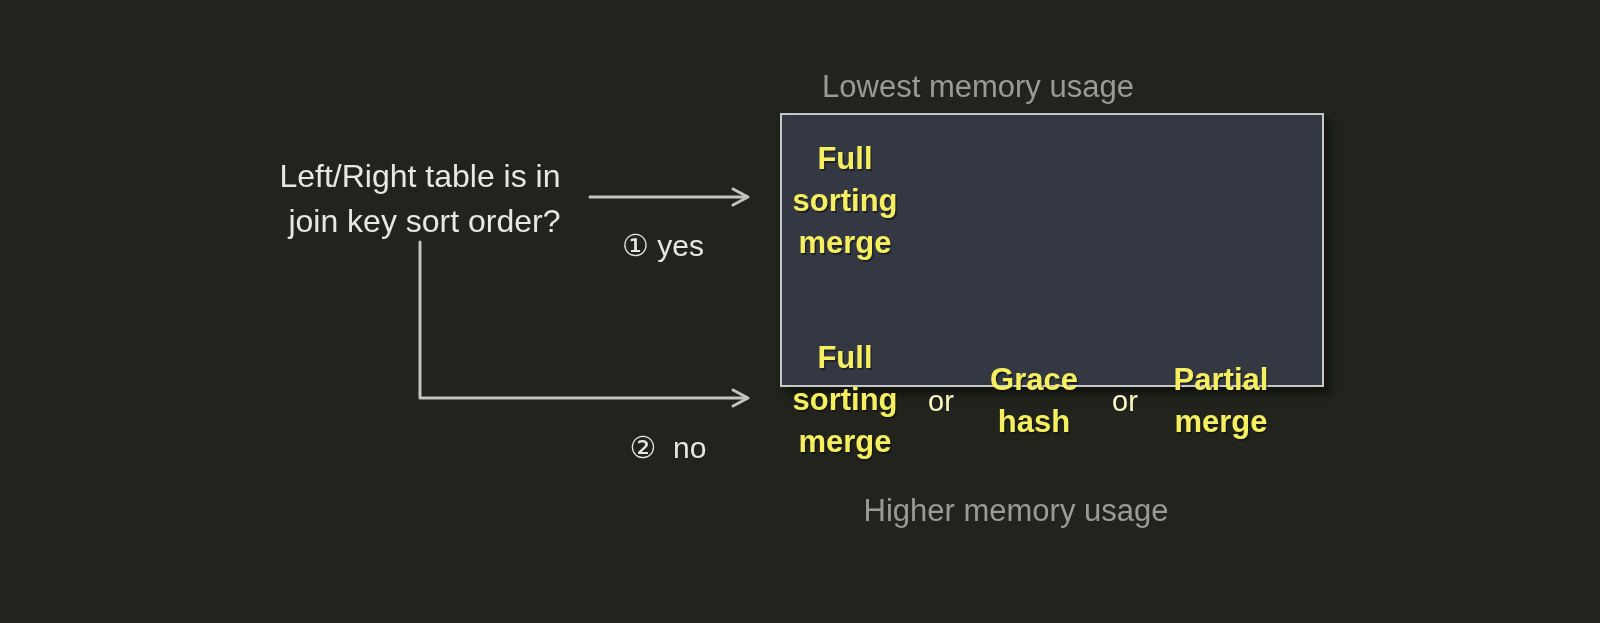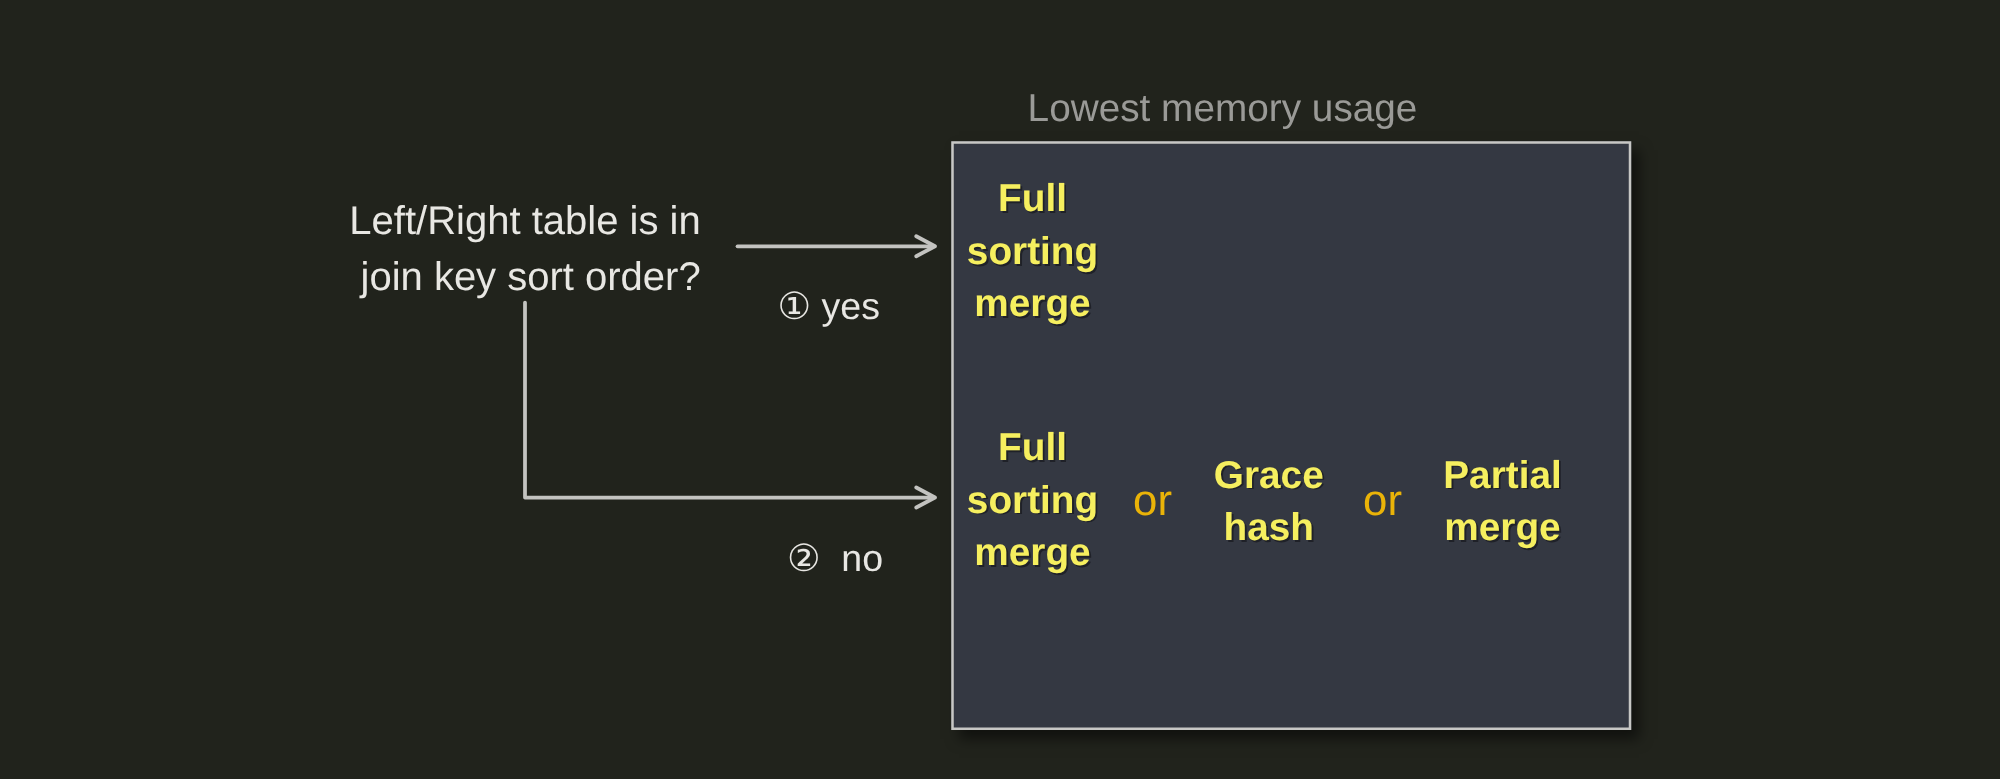--- a/index.html
+++ b/index.html
@@ -48,24 +48,24 @@
     position: absolute;
     transform: translate(-50%, -50%);
     color: var(--caption_text, #9a9a97);
     font-size: 31px;
     white-space: pre;
   }
   .caption.top    { left: 978px; top: 87px; }
   .caption.bottom { left: 1016px; top: 511px; }
   .algo-box {
     position: absolute;
-    left: 761px;
+    left: 780px;
     top: 113px;
     width: 544px;
-    height: 471px;
+    height: 274px;
     box-sizing: border-box;
     background: var(--box_fill, #343842);
     border: 2px solid var(--box_border, #c7c7c5);
     box-shadow: 6px 7px 10px rgba(0,0,0,0.5);
     text-decoration: underline;
   }
   .algo {
     position: absolute;
     transform: translateX(-50%);
     color: var(--algorithm_text, #f6ef5f);
@@ -76,22 +76,22 @@
     white-space: pre-line;
     text-shadow: 1.5px 1.5px 0 rgba(15,15,20,0.55);
   }
   .algo.row1-col1 { left: 63px;  top: 23px;  }
   .algo.row2-col1 { left: 63px;  top: 222px; }
   .algo.row2-col2 { left: 252px; top: 244px; }
   .algo.row2-col3 { left: 439px; top: 244px; }
   .or-sep {
     position: absolute;
     transform: translate(-50%, -50%);
-    color: #eab308;
-    font-size: 35px;
+    color: #fef9c3;
+    font-size: 29px;
     white-space: pre;
     text-align: center;
   }
   .or-sep.first  { left: 159px; top: 286px; }
   .or-sep.second { left: 343px; top: 286px; }
 </style>
 </head>
 <body>
 
 <div class="canvas" style="--background: #21231c; --box_fill: #343842; --box_border: #c7c7c5; --algorithm_text: #f6ef5f; --label_text: #e8e7e3; --caption_text: #9a9a97; --connector: #c3c3c0;">
@@ -107,20 +107,21 @@
 
   <div class="question">Left/Right table is in
 join key sort order?</div>
 
   <div class="branch-label yes">① yes</div>
 
   <div class="branch-label no">②  no</div>
 
   <div class="caption top">Lowest memory usage</div>
 
+  <div class="caption bottom">Higher memory usage</div>
 
   <div class="algo-box">
     <div class="algo row1-col1">Full
 sorting
 merge</div>
 
     <div class="algo row2-col1">Full
 sorting
 merge</div>
 

